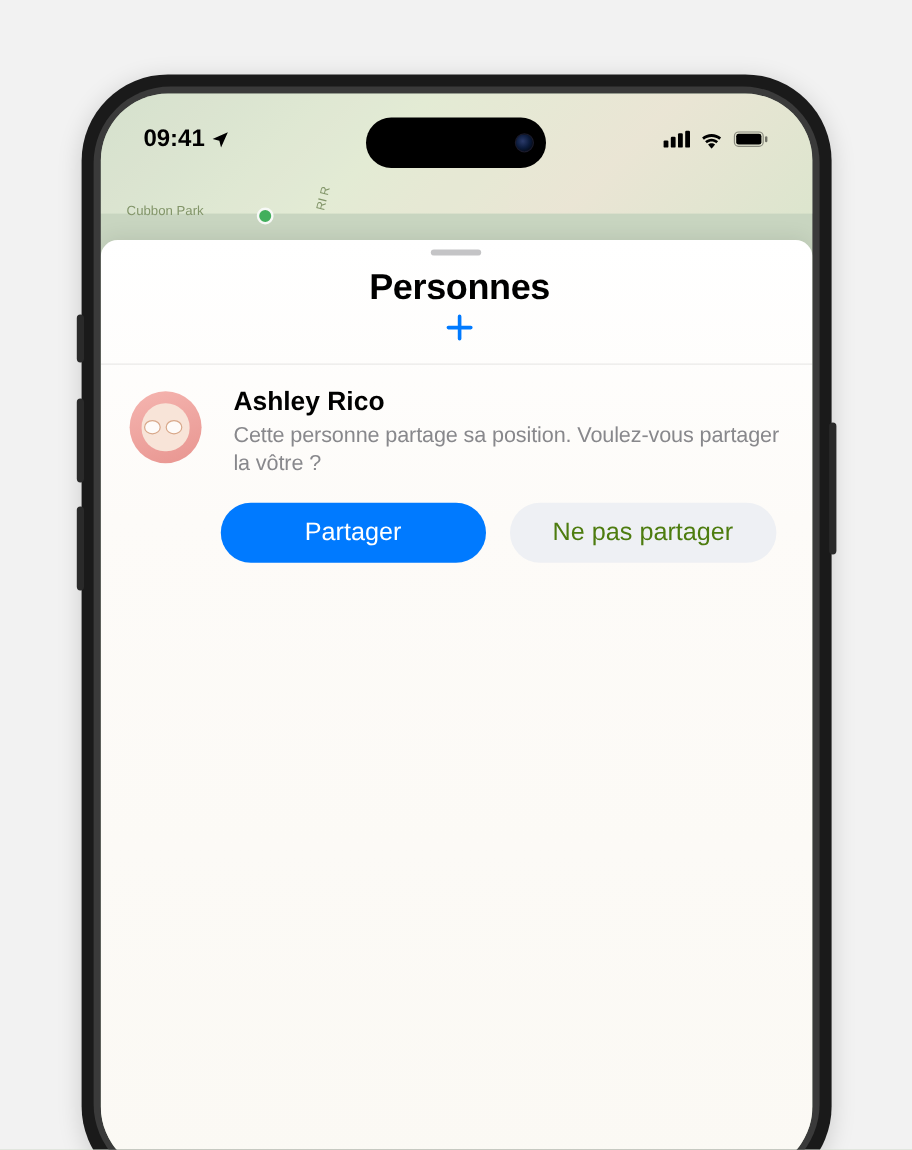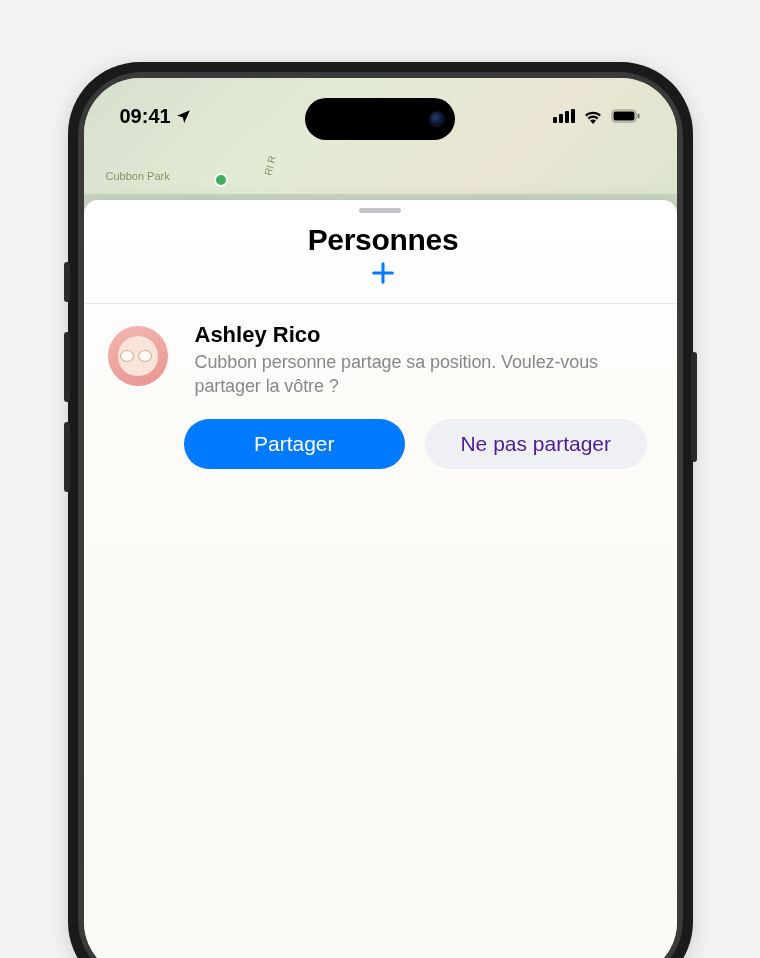--- a/index.html
+++ b/index.html
@@ -53,21 +53,21 @@
     .side-button.left1 { left: -4px; top: 200px; height: 40px; }
     .side-button.left2 { left: -4px; top: 270px; height: 70px; }
     .side-button.left3 { left: -4px; top: 360px; height: 70px; }
     .side-button.right1 { right: -4px; top: 290px; height: 110px; }
     
     .map-bg {
       position: absolute;
       top: 0;
       left: 0;
       right: 0;
-      height: 116px;
+      height: 100px;
       background: linear-gradient(135deg, #d8e2d0 0%, #e8efd8 40%, #f0e8d8 70%, #e0e8d0 100%);
       opacity: 0.85;
     }
     
     .map-text {
       position: absolute;
       font-size: 11px;
       color: #768a5a;
       font-weight: 500;
     }
@@ -282,21 +282,21 @@
       line-height: 1.2;
     }
     
     .pill-button.primary {
       background: #007aff;
       color: #fff;
     }
     
     .pill-button.secondary {
       background: #eef0f4;
-      color: #4c1d95;
+      color: #4d7c0f;
     }
   </style>
 </head>
 <body>
 
 <div class="phone-frame">
   <div class="side-button left1"></div>
   <div class="side-button left2"></div>
   <div class="side-button left3"></div>
   <div class="side-button right1"></div>
@@ -356,21 +356,21 @@
         <div class="person-row">
           <div class="avatar">
             <div class="avatar-face"></div>
             <div class="avatar-glasses">
                 <span></span>
                 <span></span>
               </div>
           </div>
           <div class="person-content">
             <div class="person-name">Ashley Rico</div>
-            <div class="person-subtitle">Cubbon personne partage sa position. Voulez-vous partager la vôtre ?</div>
+            <div class="person-subtitle">Cette personne partage sa position. Voulez-vous partager la vôtre ?</div>
           </div>
         </div>
 
         <div class="button-row">
           <button class="pill-button primary">Partager</button>
           <button class="pill-button secondary">Ne pas parta­ger</button>
         </div>
       </div>
 
     </div>

